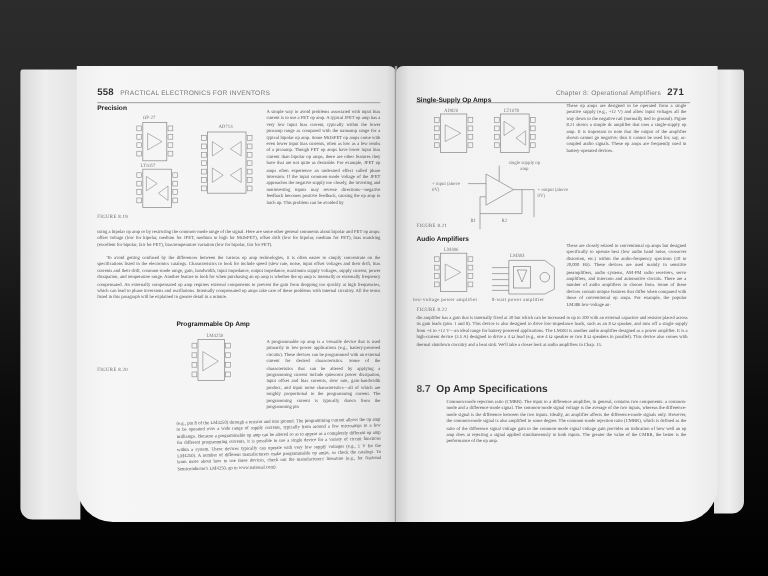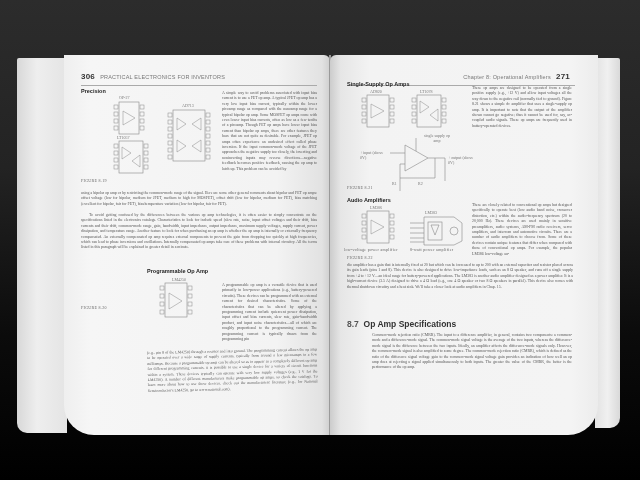--- a/index.html
+++ b/index.html
@@ -34,21 +34,21 @@
 </style>
 </head>
 <body>
 
 <div class="book">
   <div class="edge-left"></div>
   <div class="edge-right"></div>
 
   <div class="page page-left">
     <div class="header" style="left:17px;">
-      <span class="pagenum">306</span>
+      <span class="pagenum">558</span>
       &nbsp;&nbsp;<span>PRACTICAL ELECTRONICS FOR INVENTORS</span>
     </div>
     <div class="rule" style="left:17px;width:236px;"></div>
 
     <div class="sec" style="left:17px;top:33px;">Precision</div>
 
     <div class="chip-label" style="left:55px;top:40px;">OP-27</div>
     <svg style="left:40px;top:45px;" width="50" height="36" viewBox="0 0 50 36">
       <rect x="15" y="2" width="20" height="32" fill="none" stroke="#888" stroke-width=".6"></rect>
       <g fill="none" stroke="#888" stroke-width=".5">

